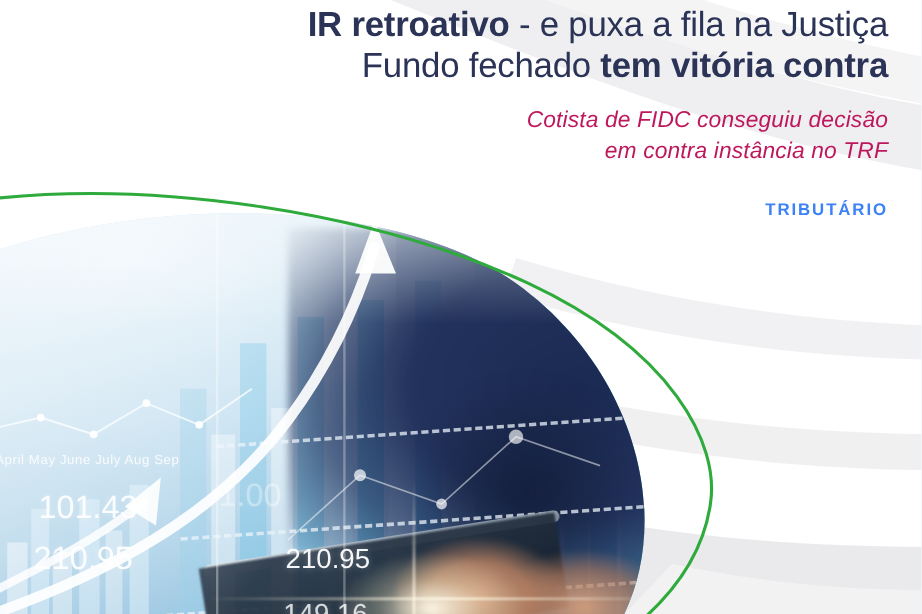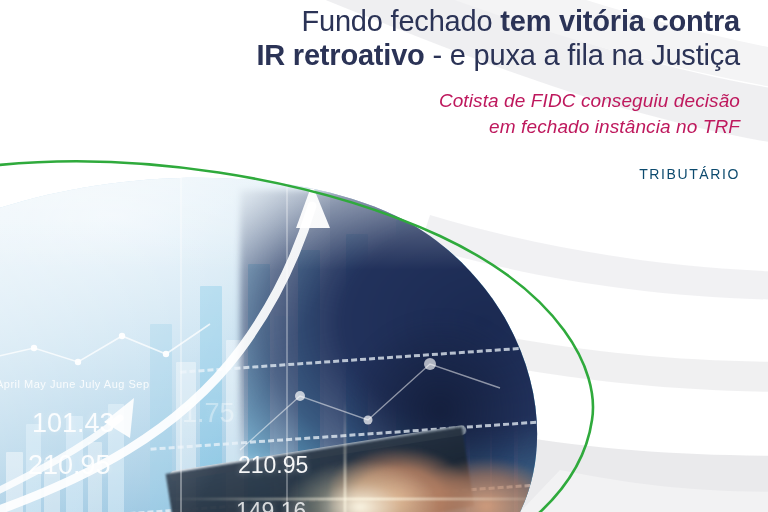--- a/index.html
+++ b/index.html
@@ -118,21 +118,21 @@
   .headline{
     color:#2b3356;font-size:29px;line-height:1.18;letter-spacing:-.2px;
     font-weight:400;margin:0;padding-top:4px;
   }
   .headline b{font-weight:700;}
   .subhead{
     color:#be185d;font-size:19px;line-height:1.35;font-style:italic;
     font-weight:400;margin:0;padding-top:16px;letter-spacing:.1px;
   }
   .tag{
-    color:#0c4a6e;font-size:14px;font-weight:400;letter-spacing:1.6px;
+    color:#3b82f6;font-size:14px;font-weight:700;letter-spacing:1.6px;
     margin:0;padding-top:26px;
   }
   .hl-line{display:block;}
 </style>
 </head>
 <body>
 
 <div id="card">
 
   <svg class="swooshes" viewBox="0 0 768 512" preserveAspectRatio="none">
@@ -212,41 +212,41 @@
       <div class="ph-haze"></div>
       <div class="ph-top-haze"></div>
 
       <div class="flare"></div>
       <div class="flare-streak"></div>
       <div class="flare-v"></div>
 
       <span class="ph-text months" style="left:-4px;top:228px;">April  May   June  July  Aug   Sep</span>
       <span class="ph-text big-num" style="left:32px;top:258px;">101.43</span>
       <span class="ph-text big-num" style="left:28px;top:300px;">210.95</span>
-      <span class="ph-text big-num" style="left:182px;top:248px;opacity:.42;">1.75</span>
+      <span class="ph-text big-num" style="left:182px;top:248px;opacity:.42;">1.00</span>
       <span class="ph-text mid-num" style="left:238px;top:302px;">210.95</span>
       <span class="ph-text mid-num" style="left:236px;top:348px;opacity:.85;">149.16</span>
     </div>
   </div>
 
   <svg class="green-arc" viewBox="0 0 768 512" preserveAspectRatio="none">
     <path d="M -10 166 C 130 150, 310 176, 440 236 C 560 292, 600 370, 592 420 C 586 462, 562 492, 538 514" stroke="#2faa3c" stroke-width="2.6" fill="none" stroke-linecap="round"></path>
   </svg>
 
   <div class="textblock">
     <h1 class="headline">
       <span class="hl-line">
+        <b>IR retroativo</b><span> - e puxa a fila na Justiça</span>
+      </span>
+      <span class="hl-line">
         <span>Fundo fechado </span><b>tem vitória contra</b>
       </span>
-      <span class="hl-line">
-        <b>IR retroativo</b><span> - e puxa a fila na Justiça</span>
-      </span>
     </h1>
 
     <p class="subhead">
       <span class="hl-line">Cotista de FIDC conseguiu decisão</span>
-      <span class="hl-line">em fechado instância no TRF</span>
+      <span class="hl-line">em contra instância no TRF</span>
     </p>
 
     <p class="tag">TRIBUTÁRIO</p>
   </div>
 
 </div>
 
 </body></html>

